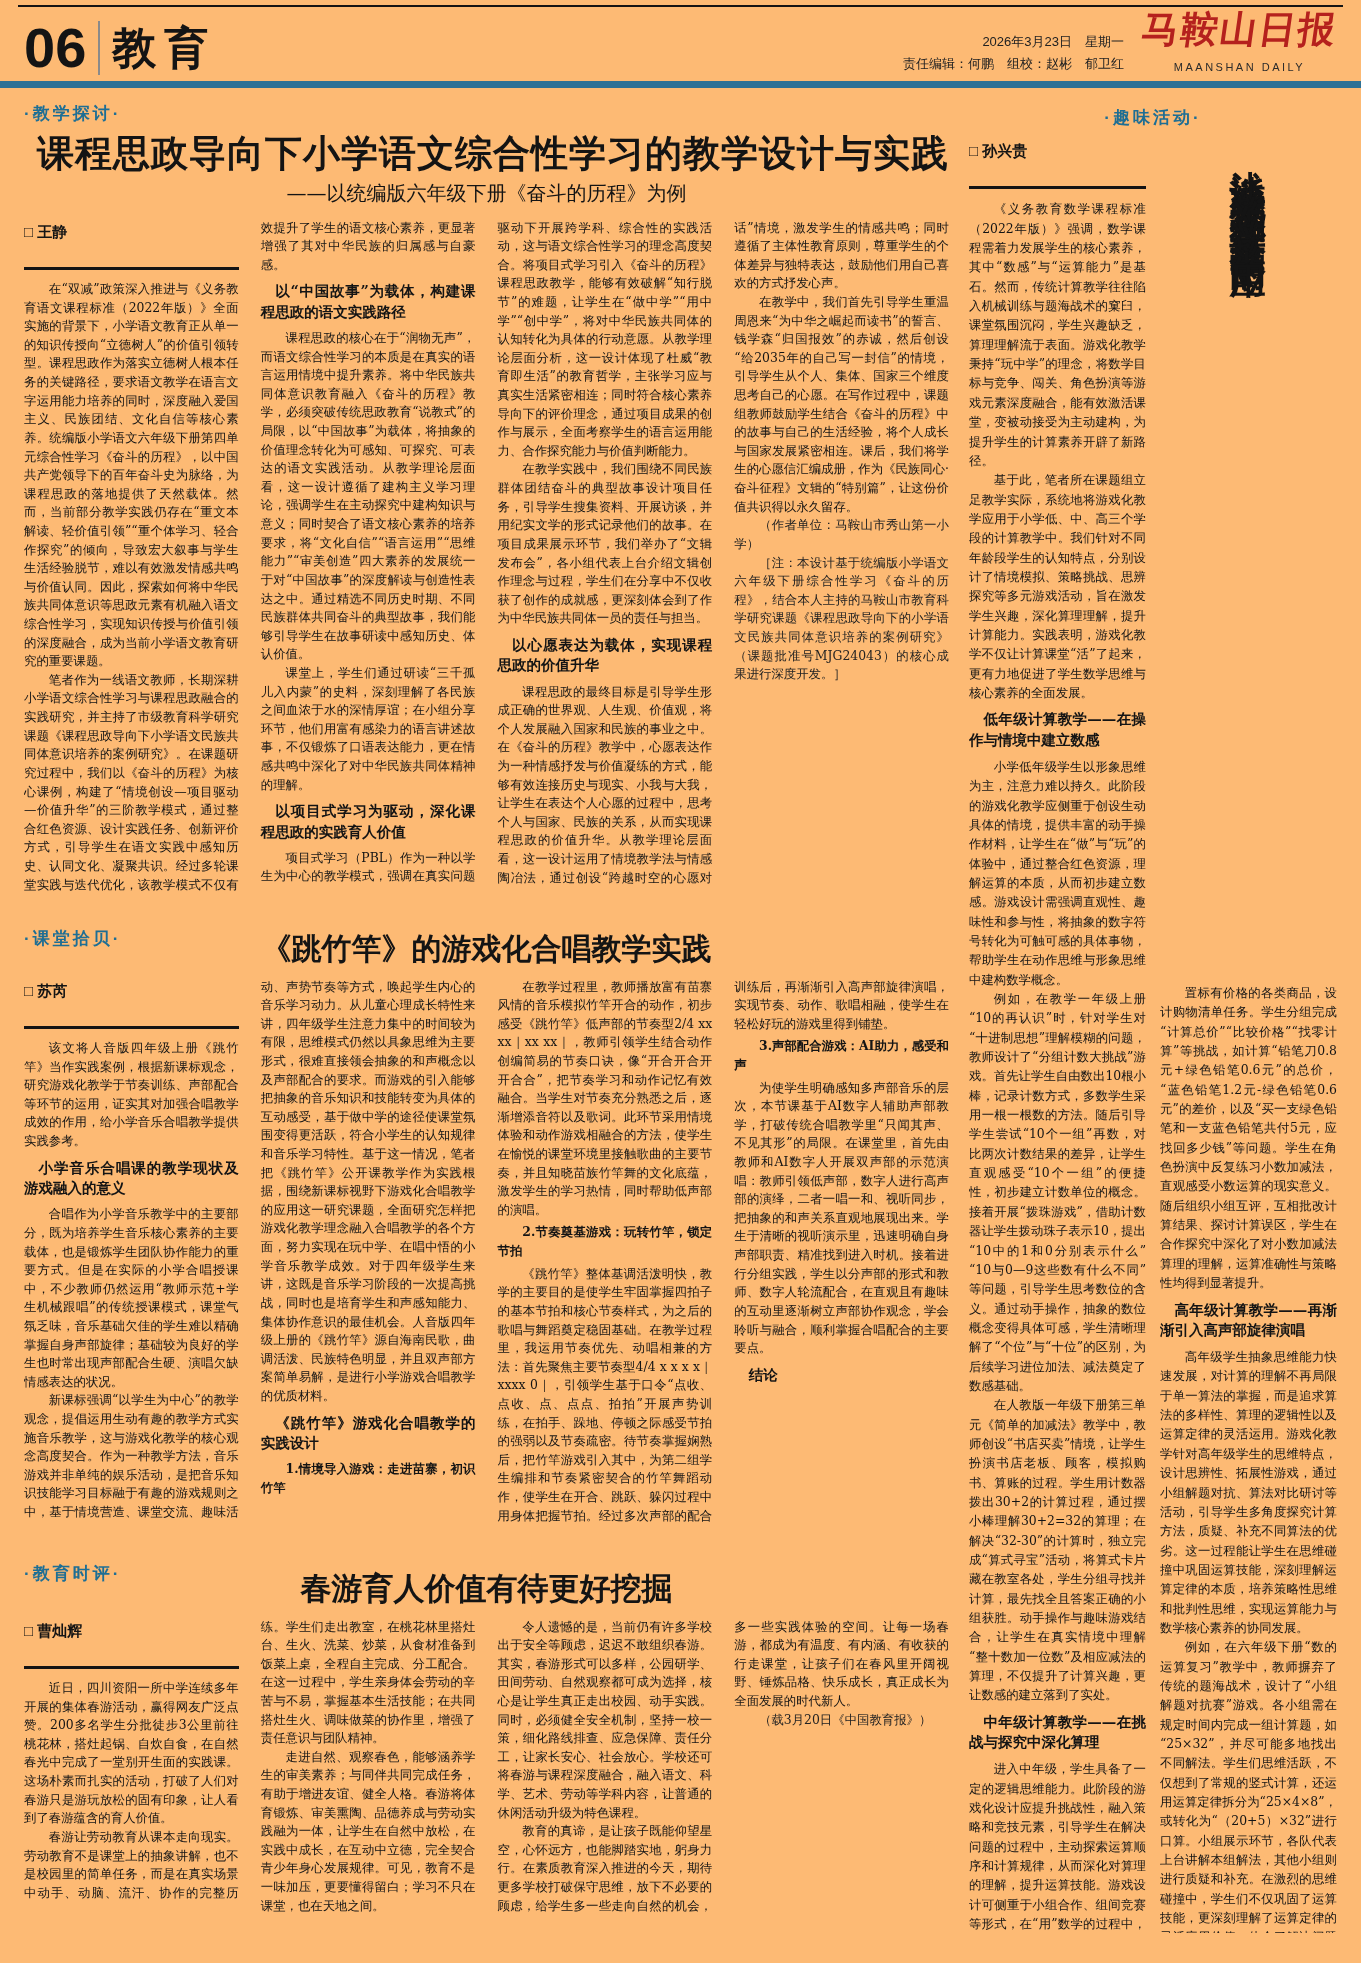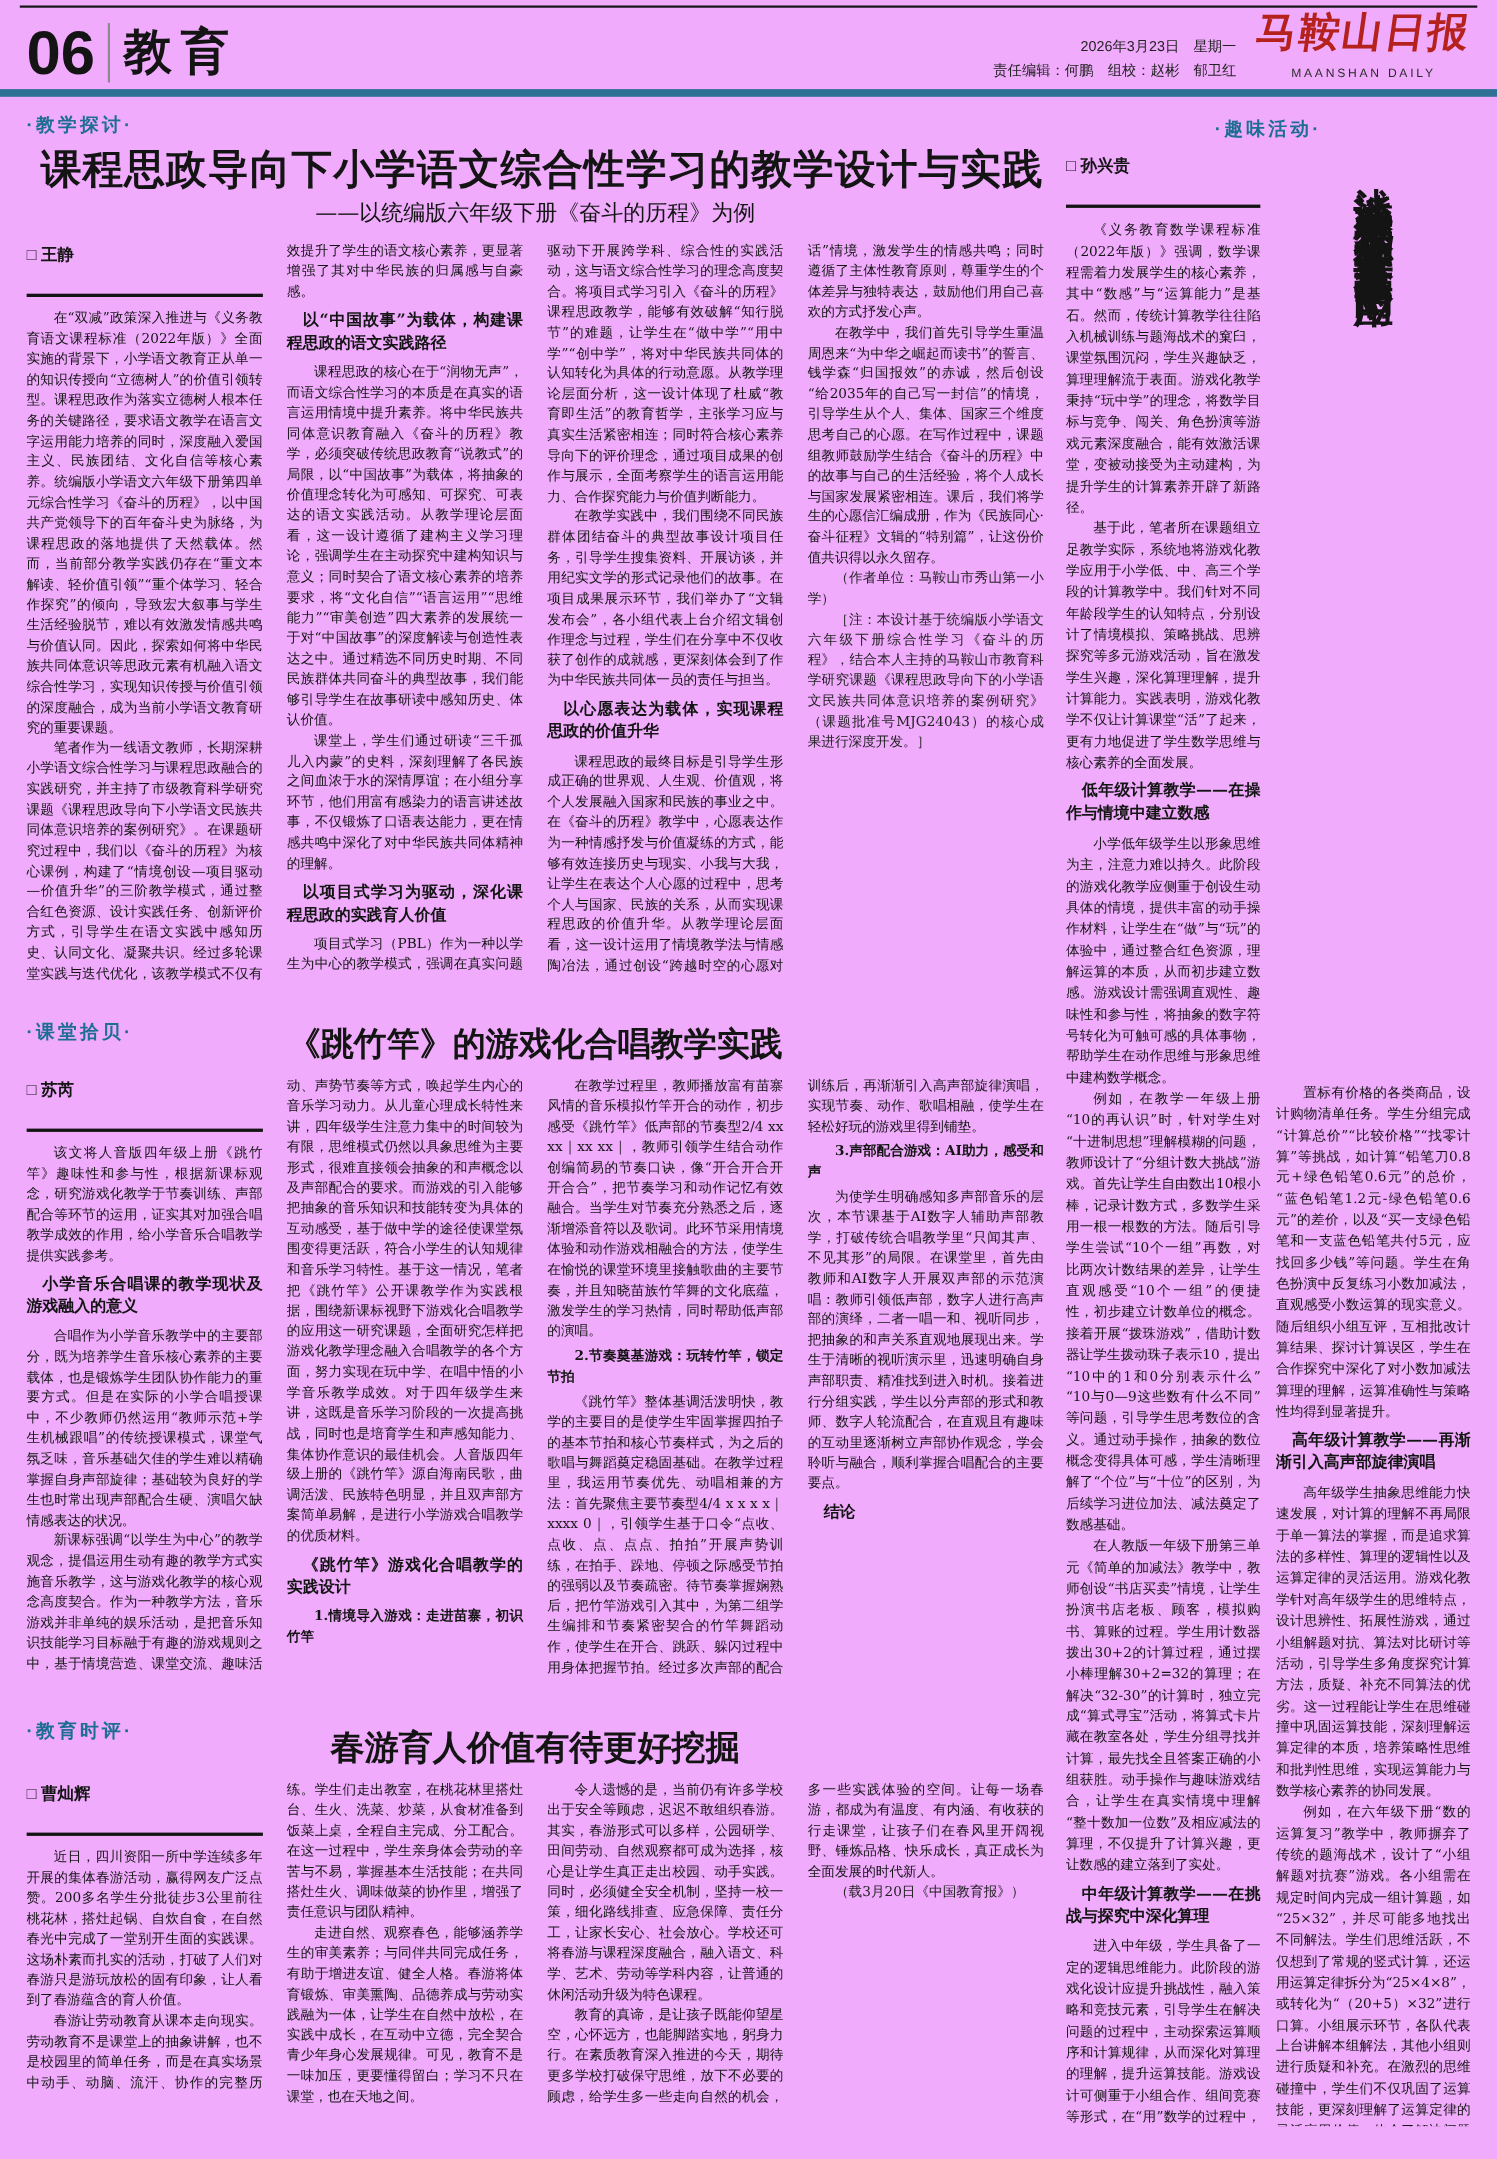--- a/index.html
+++ b/index.html
@@ -1,16 +1,16 @@
 <!DOCTYPE html>
 <html lang="zh"><head>
 <meta charset="utf-8">
 <style>
   html,body{margin:0;padding:0;background:#e9e9e9;}
-  .page{position:relative;width:1361px;height:1963px;margin:0 auto;background:#f0abfc;
+  .page{position:relative;width:1361px;height:1963px;margin:0 auto;background:#fdba74;
         overflow:hidden;box-sizing:border-box;color:#141414;
         font-family:"DejaVu Serif","Liberation Serif",serif;}
   .toprule{height:2px;background:#141414;margin:5px 18px 0;}
   header{display:flex;justify-content:space-between;align-items:flex-end;
          padding:8px 24px 6px;height:74px;box-sizing:border-box;}
   .h-left{display:flex;align-items:center;gap:12px;}
   .pageno{font-size:56px;font-weight:700;line-height:0.9;font-family:"Liberation Sans","DejaVu Sans",sans-serif;}
   .vline{width:2px;height:54px;background:#8a8a8a;}
   .secname{font-size:44px;font-weight:900;letter-spacing:8px;line-height:0.95;
            font-family:"Liberation Sans","DejaVu Sans",sans-serif;}
@@ -109,21 +109,21 @@
           </div>
       </section>
 
       <section>
         <div class="headrow">
           <div class="sec-label">·课堂拾贝·</div>
           <h2 class="mid-title">《跳竹竿》的游戏化合唱教学实践</h2>
         </div>
         <div class="cols cols-mid">
             <div class="fl-byline">□ 苏芮</div>
-            <div class="fl-p">该文将人音版四年级上册《跳竹竿》趣味性和参与性，根据新课标观念，研究游戏化教学于节奏训练、声部配合等环节的运用，证实其对加强合唱教学成效的作用，给小学音乐合唱教学提供实践参考。</div>
+            <div class="fl-p">该文将人音版四年级上册《跳竹竿》当作实践案例，根据新课标观念，研究游戏化教学于节奏训练、声部配合等环节的运用，证实其对加强合唱教学成效的作用，给小学音乐合唱教学提供实践参考。</div>
             <h3 class="fl-h">小学音乐合唱课的教学现状及游戏融入的意义</h3>
             <div class="fl-p">合唱作为小学音乐教学中的主要部分，既为培养学生音乐核心素养的主要载体，也是锻炼学生团队协作能力的重要方式。但是在实际的小学合唱授课中，不少教师仍然运用“教师示范+学生机械跟唱”的传统授课模式，课堂气氛乏味，音乐基础欠佳的学生难以精确掌握自身声部旋律；基础较为良好的学生也时常出现声部配合生硬、演唱欠缺情感表达的状况。</div>
             <div class="fl-p">新课标强调“以学生为中心”的教学观念，提倡运用生动有趣的教学方式实施音乐教学，这与游戏化教学的核心观念高度契合。作为一种教学方法，音乐游戏并非单纯的娱乐活动，是把音乐知识技能学习目标融于有趣的游戏规则之中，基于情境营造、课堂交流、趣味活动、声势节奏等方式，唤起学生内心的音乐学习动力。从儿童心理成长特性来讲，四年级学生注意力集中的时间较为有限，思维模式仍然以具象思维为主要形式，很难直接领会抽象的和声概念以及声部配合的要求。而游戏的引入能够把抽象的音乐知识和技能转变为具体的互动感受，基于做中学的途径使课堂氛围变得更活跃，符合小学生的认知规律和音乐学习特性。基于这一情况，笔者把《跳竹竿》公开课教学作为实践根据，围绕新课标视野下游戏化合唱教学的应用这一研究课题，全面研究怎样把游戏化教学理念融入合唱教学的各个方面，努力实现在玩中学、在唱中悟的小学音乐教学成效。对于四年级学生来讲，这既是音乐学习阶段的一次提高挑战，同时也是培育学生和声感知能力、集体协作意识的最佳机会。人音版四年级上册的《跳竹竿》源自海南民歌，曲调活泼、民族特色明显，并且双声部方案简单易解，是进行小学游戏合唱教学的优质材料。</div>
             <h3 class="fl-h">《跳竹竿》游戏化合唱教学的实践设计</h3>
             <div class="fl-h3">1.情境导入游戏：走进苗寨，初识竹竿</div>
             <div class="fl-p">在教学过程里，教师播放富有苗寨风情的音乐模拟竹竿开合的动作，初步感受《跳竹竿》低声部的节奏型2/4 xx xx｜xx xx｜，教师引领学生结合动作创编简易的节奏口诀，像“开合开合开开合合”，把节奏学习和动作记忆有效融合。当学生对节奏充分熟悉之后，逐渐增添音符以及歌词。此环节采用情境体验和动作游戏相融合的方法，使学生在愉悦的课堂环境里接触歌曲的主要节奏，并且知晓苗族竹竿舞的文化底蕴，激发学生的学习热情，同时帮助低声部的演唱。</div>
             <div class="fl-h3">2.节奏奠基游戏：玩转竹竿，锁定节拍</div>
             <div class="fl-p">《跳竹竿》整体基调活泼明快，教学的主要目的是使学生牢固掌握四拍子的基本节拍和核心节奏样式，为之后的歌唱与舞蹈奠定稳固基础。在教学过程里，我运用节奏优先、动唱相兼的方法：首先聚焦主要节奏型4/4 x x x x｜xxxx 0｜，引领学生基于口令“点收、点收、点、点点、拍拍”开展声势训练，在拍手、跺地、停顿之际感受节拍的强弱以及节奏疏密。待节奏掌握娴熟后，把竹竿游戏引入其中，为第二组学生编排和节奏紧密契合的竹竿舞蹈动作，使学生在开合、跳跃、躲闪过程中用身体把握节拍。经过多次声部的配合训练后，再渐渐引入高声部旋律演唱，实现节奏、动作、歌唱相融，使学生在轻松好玩的游戏里得到铺垫。</div>
             <div class="fl-h3">3.声部配合游戏：AI助力，感受和声</div>
             <div class="fl-p">为使学生明确感知多声部音乐的层次，本节课基于AI数字人辅助声部教学，打破传统合唱教学里“只闻其声、不见其形”的局限。在课堂里，首先由教师和AI数字人开展双声部的示范演唱：教师引领低声部，数字人进行高声部的演绎，二者一唱一和、视听同步，把抽象的和声关系直观地展现出来。学生于清晰的视听演示里，迅速明确自身声部职责、精准找到进入时机。接着进行分组实践，学生以分声部的形式和教师、数字人轮流配合，在直观且有趣味的互动里逐渐树立声部协作观念，学会聆听与融合，顺利掌握合唱配合的主要要点。</div>

